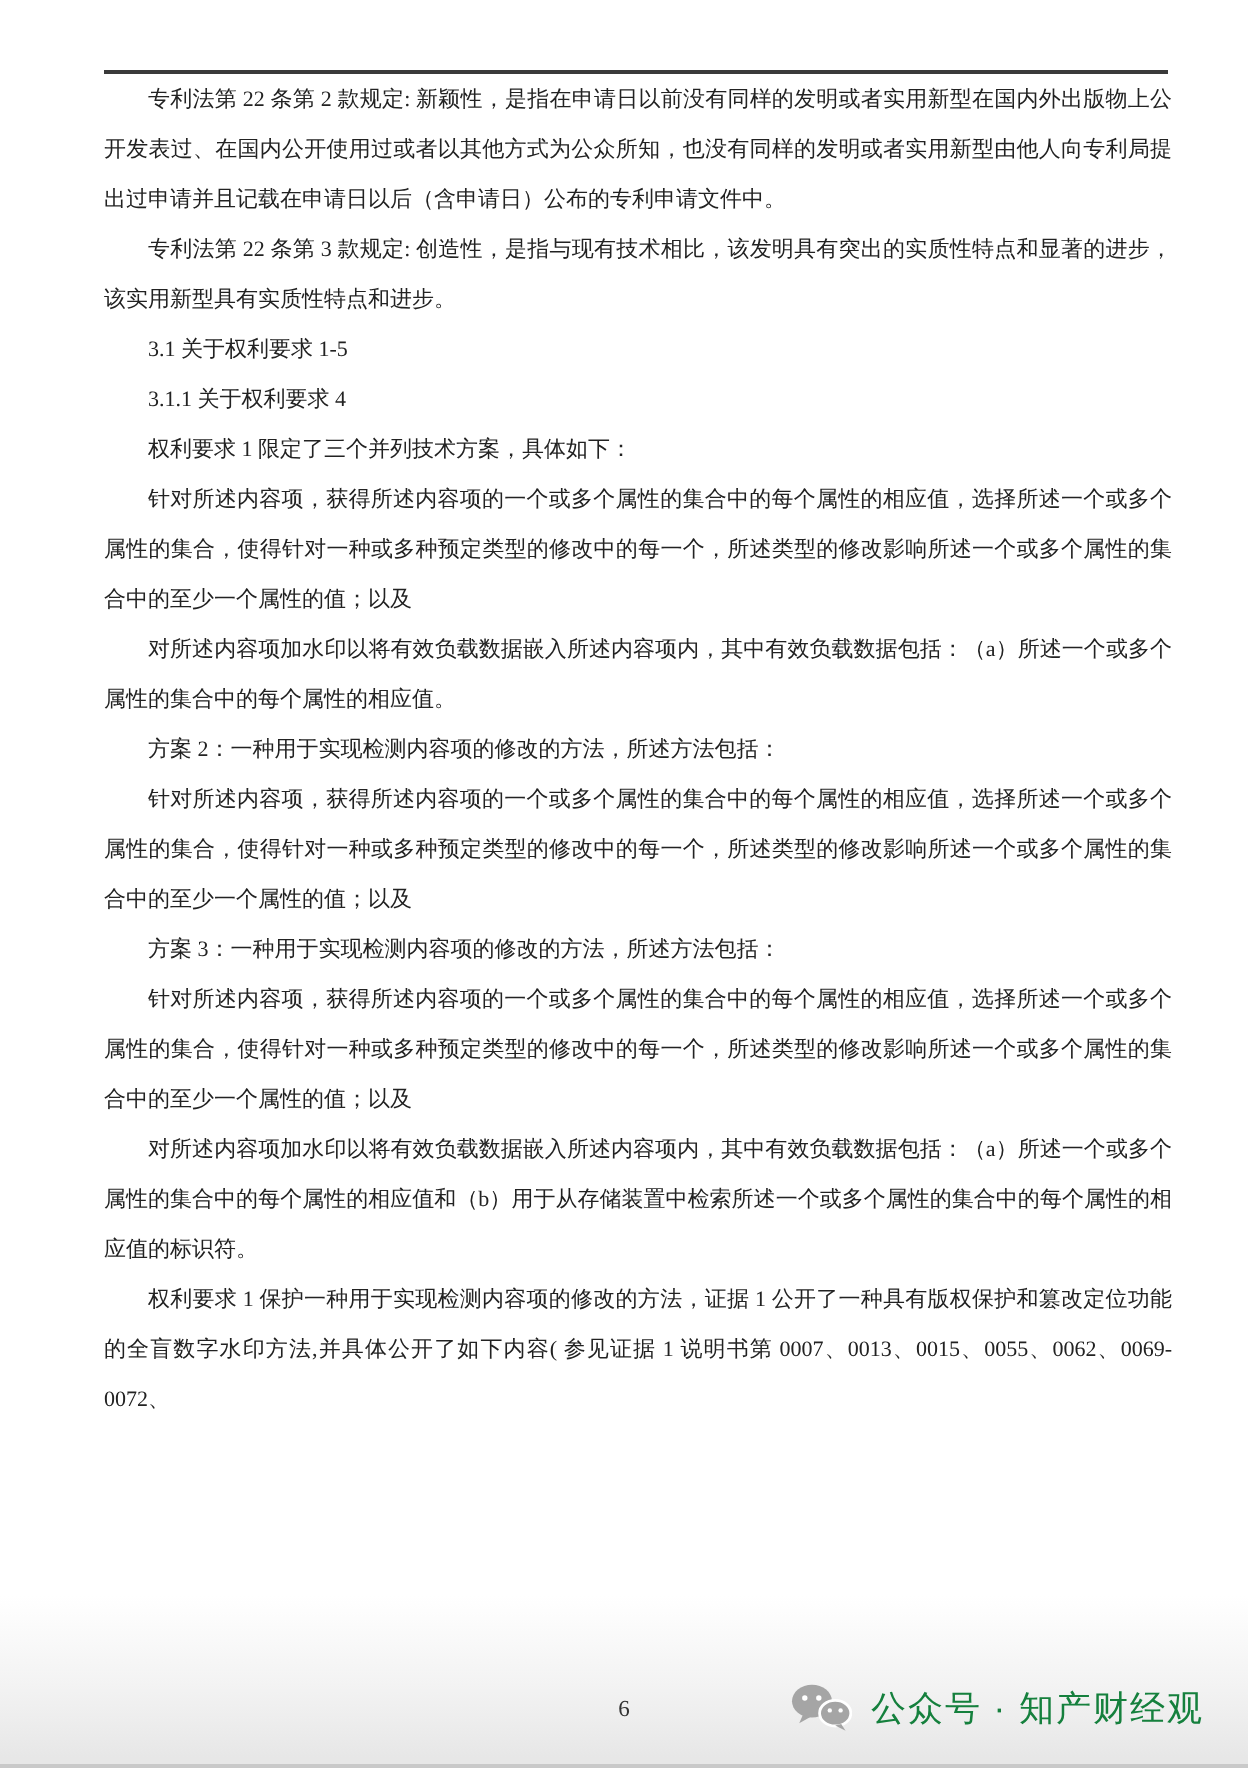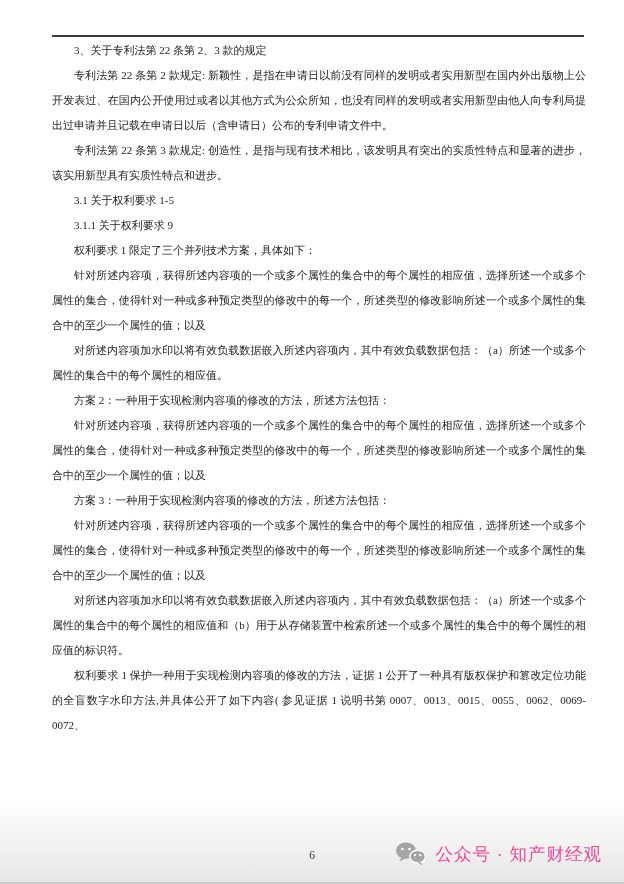--- a/index.html
+++ b/index.html
@@ -58,40 +58,39 @@
     z-index: 2;
   }
   .watermark {
     position: absolute;
     right: 22px;
     top: 842px;
     display: flex;
     align-items: center;
     gap: 9px;
     z-index: 2;
-    color: #ec4899;
+    color: #15803d;
     font-family: "Liberation Sans", "DejaVu Sans", sans-serif;
     font-size: 17.5px;
     letter-spacing: 1px;
   }
   .watermark .icon { display: inline-flex; }
 </style>
 </head>
 <body>
 
 <div class="page">
 
   <div class="header-rule"></div>
 
   <div class="doc-body">
-      <p class="para">3、关于专利法第 22 条第 2、3 款的规定</p>
       <p class="para">专利法第 22 条第 2 款规定: 新颖性，是指在申请日以前没有同样的发明或者实用新型在国内外出版物上公开发表过、在国内公开使用过或者以其他方式为公众所知，也没有同样的发明或者实用新型由他人向专利局提出过申请并且记载在申请日以后（含申请日）公布的专利申请文件中。</p>
       <p class="para">专利法第 22 条第 3 款规定: 创造性，是指与现有技术相比，该发明具有突出的实质性特点和显著的进步，该实用新型具有实质性特点和进步。</p>
       <p class="para">3.1 关于权利要求 1-5</p>
-      <p class="para">3.1.1 关于权利要求 9</p>
+      <p class="para">3.1.1 关于权利要求 4</p>
       <p class="para">权利要求 1 限定了三个并列技术方案，具体如下：</p>
       <p class="para">针对所述内容项，获得所述内容项的一个或多个属性的集合中的每个属性的相应值，选择所述一个或多个属性的集合，使得针对一种或多种预定类型的修改中的每一个，所述类型的修改影响所述一个或多个属性的集合中的至少一个属性的值；以及</p>
       <p class="para">对所述内容项加水印以将有效负载数据嵌入所述内容项内，其中有效负载数据包括：（a）所述一个或多个属性的集合中的每个属性的相应值。</p>
       <p class="para">方案 2：一种用于实现检测内容项的修改的方法，所述方法包括：</p>
       <p class="para">针对所述内容项，获得所述内容项的一个或多个属性的集合中的每个属性的相应值，选择所述一个或多个属性的集合，使得针对一种或多种预定类型的修改中的每一个，所述类型的修改影响所述一个或多个属性的集合中的至少一个属性的值；以及</p>
       <p class="para">方案 3：一种用于实现检测内容项的修改的方法，所述方法包括：</p>
       <p class="para">针对所述内容项，获得所述内容项的一个或多个属性的集合中的每个属性的相应值，选择所述一个或多个属性的集合，使得针对一种或多种预定类型的修改中的每一个，所述类型的修改影响所述一个或多个属性的集合中的至少一个属性的值；以及</p>
       <p class="para">对所述内容项加水印以将有效负载数据嵌入所述内容项内，其中有效负载数据包括：（a）所述一个或多个属性的集合中的每个属性的相应值和（b）用于从存储装置中检索所述一个或多个属性的集合中的每个属性的相应值的标识符。</p>
       <p class="para">权利要求 1 保护一种用于实现检测内容项的修改的方法，证据 1 公开了一种具有版权保护和篡改定位功能的全盲数字水印方法,并具体公开了如下内容( 参见证据 1 说明书第 0007、0013、0015、0055、0062、0069-0072、</p>
     </div>

